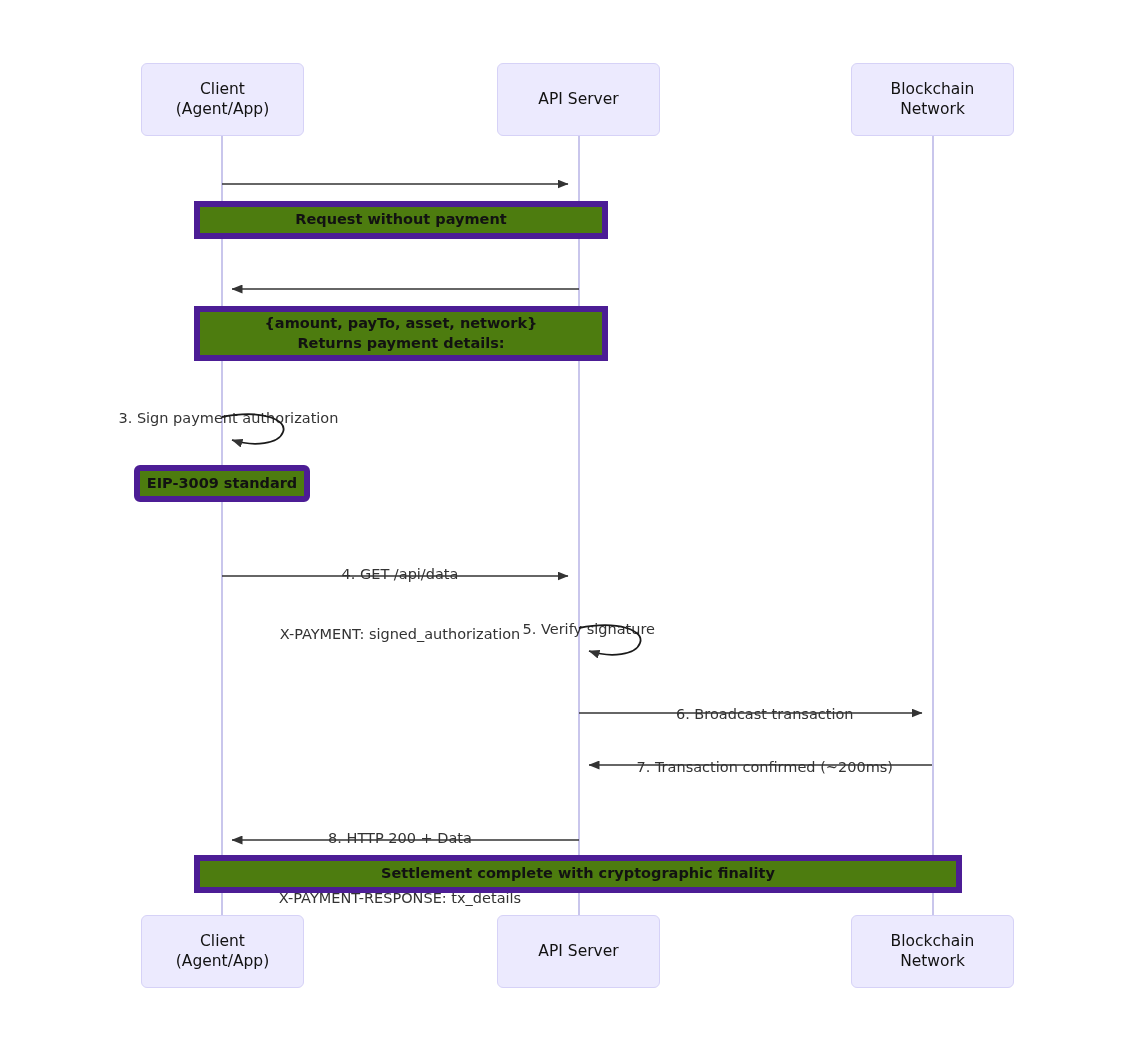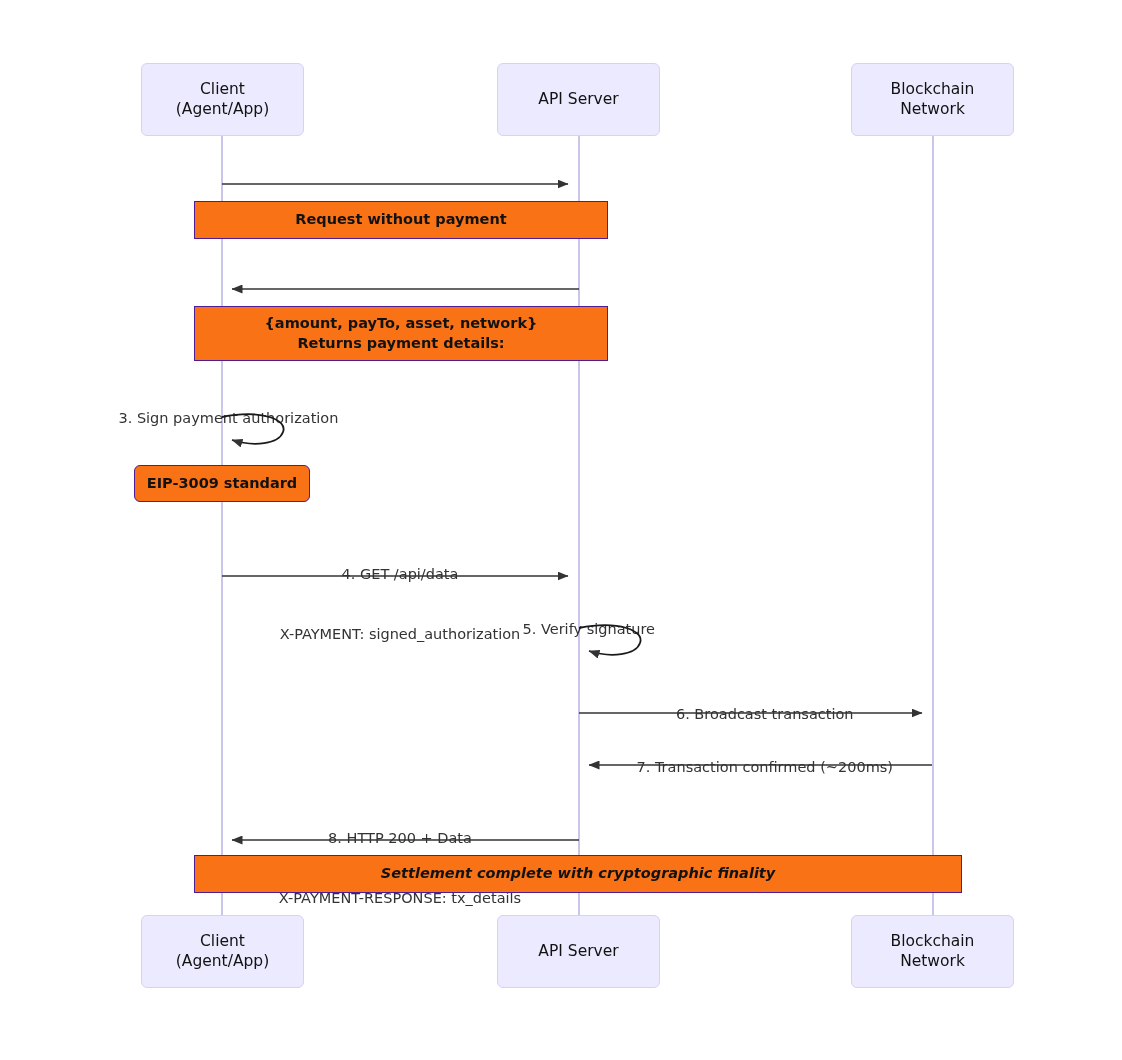--- a/index.html
+++ b/index.html
@@ -38,22 +38,22 @@
     font-family: "DejaVu Sans", "Liberation Sans", sans-serif;
   }
   .lifeline {
     position: absolute;
     width: 2px;
     background: #C9C6EC;
   }
   .note {
     position: absolute;
     box-sizing: border-box;
-    background: #f97316;
-    border: 1px solid #4c1d95;
+    background: #4d7c0f;
+    border: 6px solid #4c1d95;
     display: flex;
     align-items: center;
     justify-content: center;
     text-align: center;
     color: #121212;
     font-size: 14.5px;
     font-weight: 600;
     line-height: 1.32;
     font-family: "DejaVu Sans", "Liberation Sans", sans-serif;
   }
@@ -160,21 +160,21 @@
 
   <div class="msg-label" style="left:578px; top:738px; width:355px;">
     <span>7. Transaction confirmed (~200ms)</span>
   </div>
 
   <div class="msg-label" style="left:221px; top:790px; width:358px;">
     <div>8. HTTP 200 + Data</div>
     <div>X-PAYMENT-RESPONSE: tx_details</div>
   </div>
 
-  <div class="note" style="left:194px; top:855px; width:768px; height:38px;font-style:italic;">
+  <div class="note" style="left:194px; top:855px; width:768px; height:38px;">
     <span>Settlement complete with cryptographic finality</span>
   </div>
 
   <svg class="arrow-layer" width="1122" height="1060" viewBox="0 0 1122 1060" xmlns="http://www.w3.org/2000/svg">
     <defs>
       <marker id="arrowhead" markerWidth="11" markerHeight="9" refX="10.5" refY="4.5" orient="auto" markerUnits="userSpaceOnUse">
         <path d="M0,0 L11,4.5 L0,9 z" fill="#333333"></path>
       </marker>
     </defs>
 

